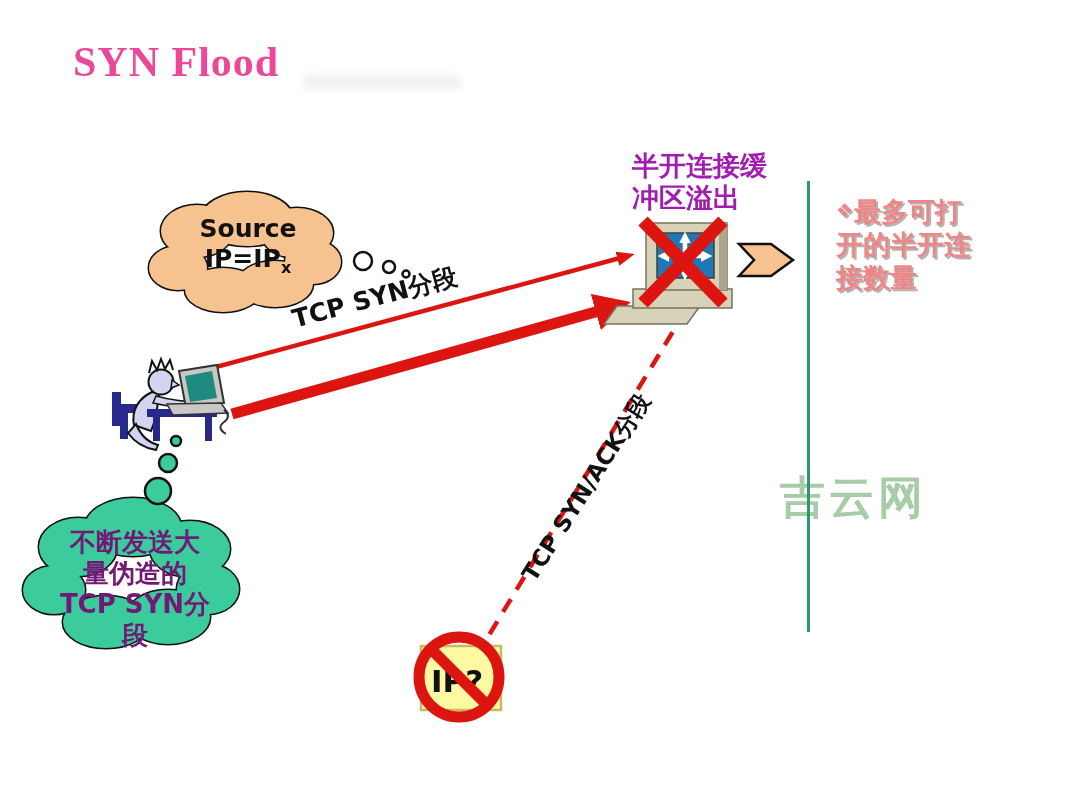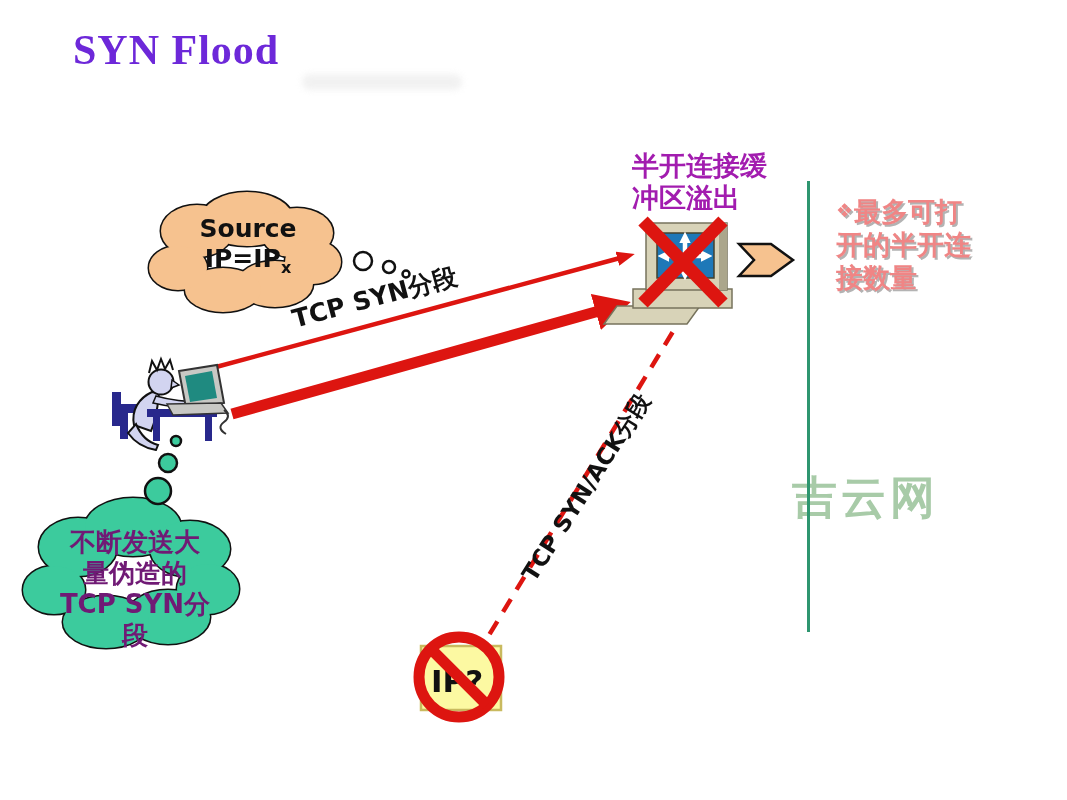--- a/index.html
+++ b/index.html
@@ -5,23 +5,23 @@
   html,body{margin:0;padding:0;}
   body{
     width:1067px;height:800px;position:relative;background:#ffffff;overflow:hidden;
     font-family:"DejaVu Sans","Liberation Sans",sans-serif;
   }
   .abs{position:absolute;}
   #diagram-svg{position:absolute;left:0;top:0;z-index:1;pointer-events:none;}
   .txt-layer{z-index:2;}
   
   .slide-title{
-    left:73px;top:26px;
+    left:73px;top:38px;
     font-family:"Liberation Serif","DejaVu Serif",serif;
-    font-weight:bold;font-size:42px;color:#6d28d9;letter-spacing:1px;
+    font-weight:bold;font-size:42px;color:#ec4899;letter-spacing:1px;
   }
   .smudge{left:302px;top:74px;width:160px;height:16px;background:#ECECEC;
     border-radius:8px;filter:blur(3px);opacity:.7;z-index:0;}
   
   .source-text{
     left:166px;top:214px;width:164px;text-align:center;
     font-weight:bold;font-size:25px;color:#111;line-height:30px;
   }
   .source-text sub{font-size:16px;}
   
@@ -46,21 +46,21 @@
   
   .sidebar{left:836px;top:194px;width:180px;}
   .bullet-item{
     font-weight:bold;font-size:27px;line-height:33px;color:#F08585;
     text-shadow:2px 2px 0 #B3B3B3;white-space:pre-line;margin-bottom:21px;
   }
   .bullet-glyph{font-size:19px;vertical-align:4px;margin-right:1px;}
   
   .watermark{
     left:780px;top:468px;font-weight:bold;font-size:45px;color:#A8CBA8;
-    letter-spacing:4px;z-index:0;margin-left:12px;
+    letter-spacing:4px;z-index:0;
   }
 </style>
 </head>
 <body>
 
 <div class="abs smudge"></div>
 
 <div class="abs watermark">吉云网</div>
 
 <svg id="diagram-svg" width="1067" height="800" viewBox="0 0 1067 800">

